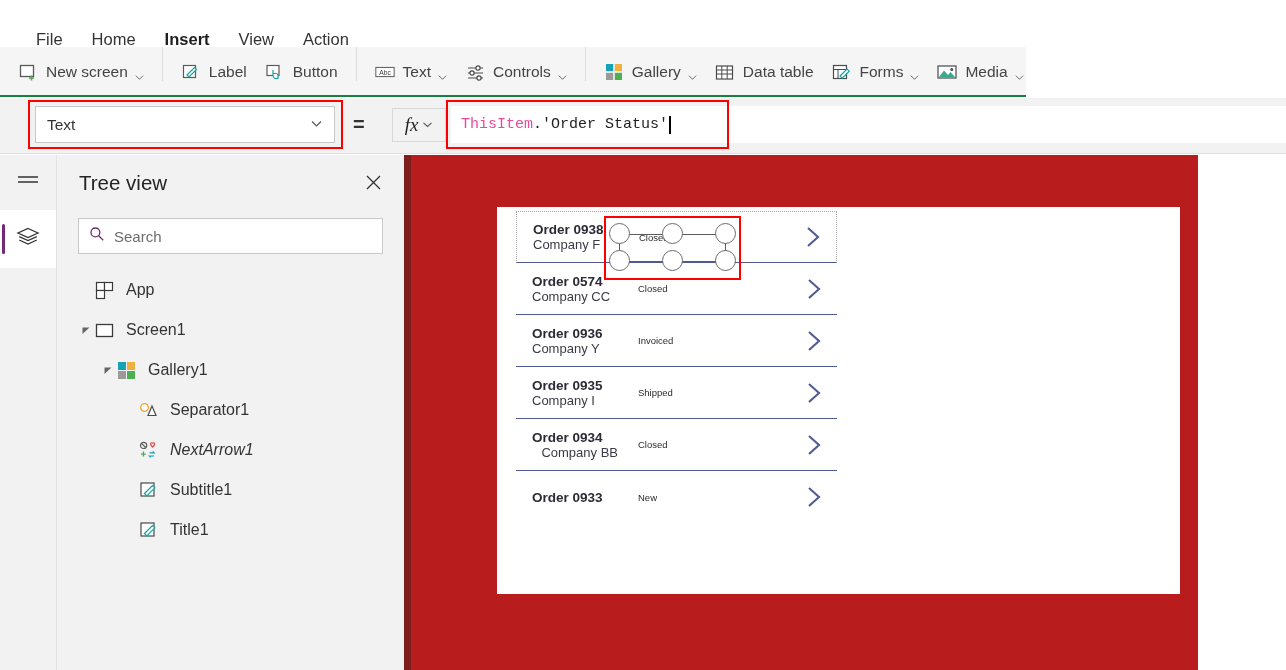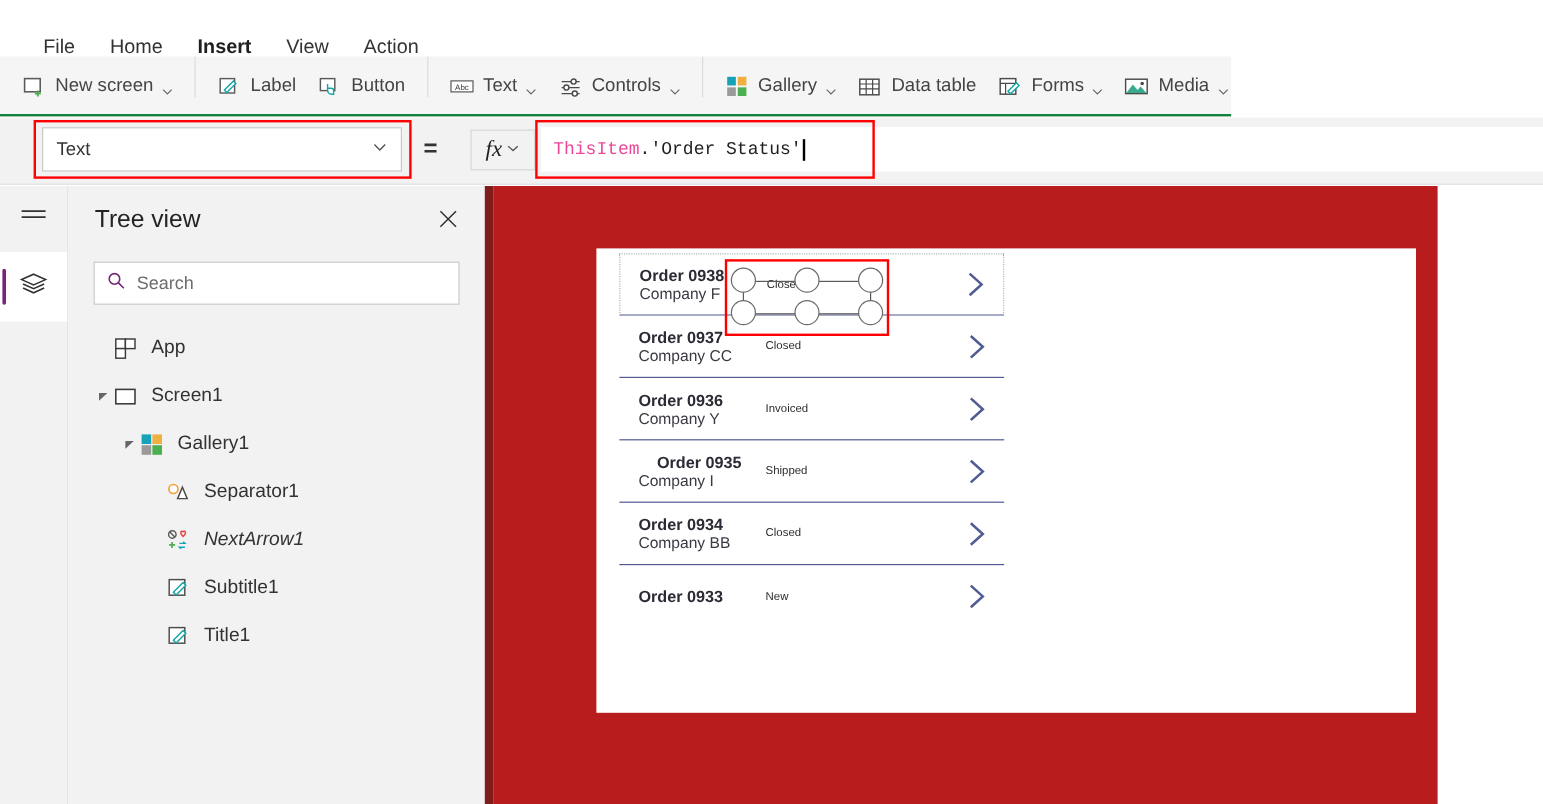--- a/index.html
+++ b/index.html
@@ -759,21 +759,21 @@
             <span class="gstatus">Closed</span>
             <span class="gchev">
               <svg width="22" height="24" viewBox="0 0 22 24">
                   <path d="M6 3 L16 12 L6 21" stroke="#4f5b92" stroke-width="2.1" fill="none"></path>
                 </svg>
             </span>
           </div>
 
           <div class="gitem">
             <span class="gcol-title">
-              <span class="gtitle" style="display:block;">Order 0937</span>
+              <span class="gtitle" style="display:block;">Order 0574</span>
               <span class="gsub" style="display:block;">Company CC</span>
             </span>
             <span class="gstatus">Closed</span>
             <span class="gchev">
               <svg width="22" height="24" viewBox="0 0 22 24">
                   <path d="M6 3 L16 12 L6 21" stroke="#4f5b92" stroke-width="2.1" fill="none"></path>
                 </svg>
             </span>
           </div>
 
@@ -785,35 +785,35 @@
             <span class="gstatus">Invoiced</span>
             <span class="gchev">
               <svg width="22" height="24" viewBox="0 0 22 24">
                   <path d="M6 3 L16 12 L6 21" stroke="#4f5b92" stroke-width="2.1" fill="none"></path>
                 </svg>
             </span>
           </div>
 
           <div class="gitem">
             <span class="gcol-title">
-              <span class="gtitle" style="display:block;text-align:right;">Order 0935</span>
+              <span class="gtitle" style="display:block;">Order 0935</span>
               <span class="gsub" style="display:block;">Company I</span>
             </span>
             <span class="gstatus">Shipped</span>
             <span class="gchev">
               <svg width="22" height="24" viewBox="0 0 22 24">
                   <path d="M6 3 L16 12 L6 21" stroke="#4f5b92" stroke-width="2.1" fill="none"></path>
                 </svg>
             </span>
           </div>
 
           <div class="gitem">
             <span class="gcol-title">
               <span class="gtitle" style="display:block;">Order 0934</span>
-              <span class="gsub" style="display:block;">Company BB</span>
+              <span class="gsub" style="display:block;text-align:right;">Company BB</span>
             </span>
             <span class="gstatus">Closed</span>
             <span class="gchev">
               <svg width="22" height="24" viewBox="0 0 22 24">
                   <path d="M6 3 L16 12 L6 21" stroke="#4f5b92" stroke-width="2.1" fill="none"></path>
                 </svg>
             </span>
           </div>
 
           <div class="gitem last">

